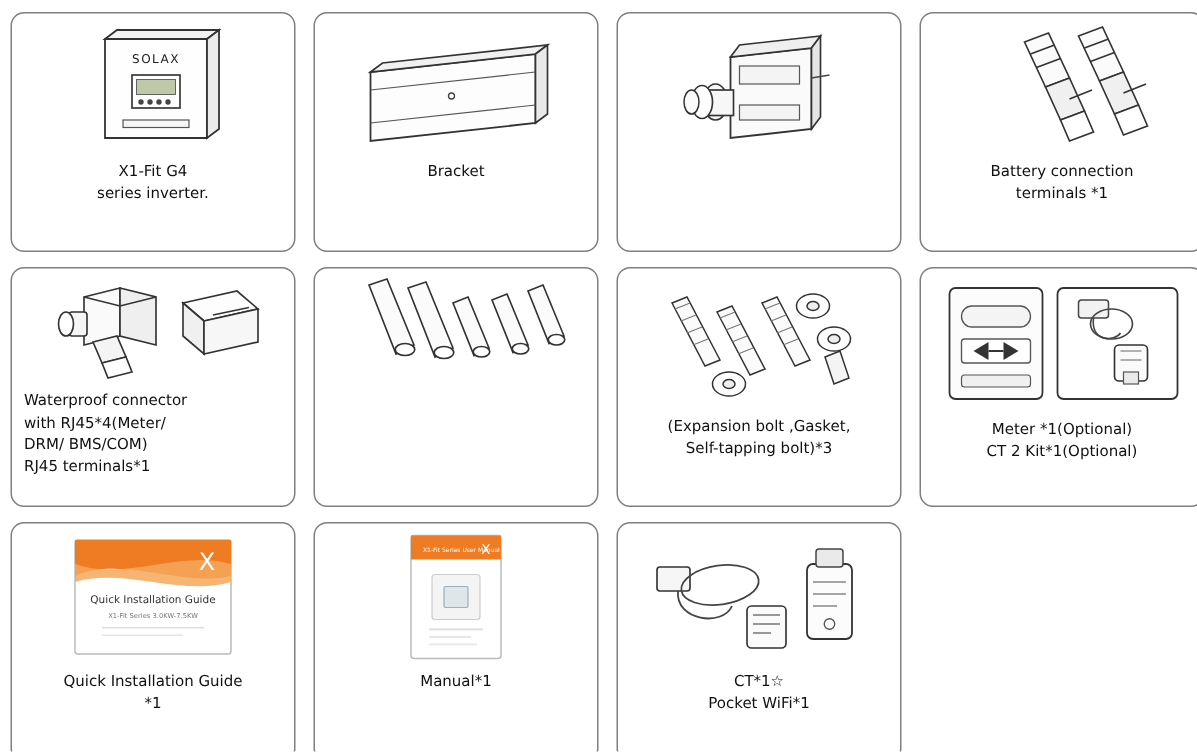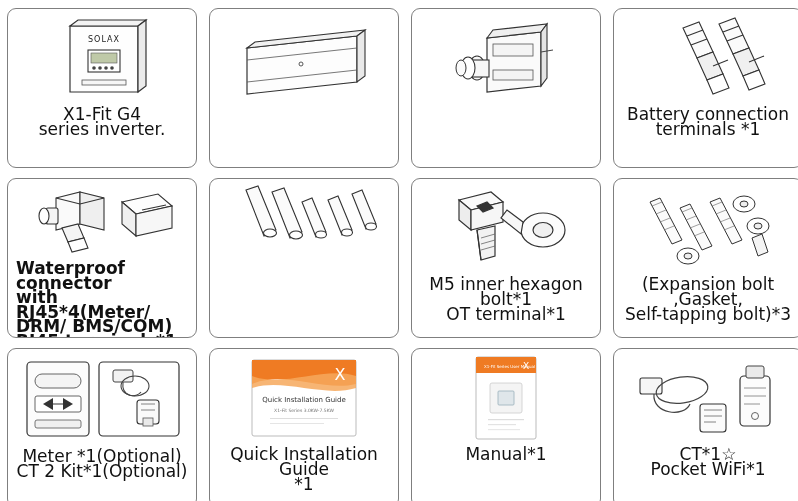--- a/index.html
+++ b/index.html
@@ -40,34 +40,33 @@
     width: 100%;
     display: flex;
     align-items: center;
     justify-content: center;
     position: relative;
   }
   .caption {
     flex: 1 1 auto;
     width: 100%;
     text-align: center;
-    font-size: 17px;
+    font-size: 10px;
     line-height: 15px;
     padding: 0 4px 2px 4px;
     box-sizing: border-box;
     white-space: pre-line;
     display: flex;
     align-items: flex-start;
     justify-content: center;
   }
   .caption.left {
     text-align: left;
     justify-content: flex-start;
     padding-left: 8px;
-    font-weight: bold;
   }
   .caption.tight { line-height: 14.5px; }
   .art svg { display: block; }
 </style>
 </head>
 <body>
 
 <div class="grid">
 
   <div class="cell">
@@ -94,20 +93,21 @@
     <div class="art">
       <svg width="150" height="92" viewBox="0 0 150 92">
         <path d="M18 36 L128 24 L128 70 L18 82 Z" fill="#fdfdfd" stroke="#333" stroke-width="1.2"></path>
         <path d="M18 36 L26 30 L136 18 L128 24 Z" fill="#f1f1f1" stroke="#333" stroke-width="1.1"></path>
         <path d="M128 24 L136 18 L136 64 L128 70 Z" fill="#e9e9e9" stroke="#333" stroke-width="1.1"></path>
         <path d="M18 48 L128 36" stroke="#555" stroke-width="0.8" fill="none"></path>
         <path d="M18 70 L128 58" stroke="#555" stroke-width="0.8" fill="none"></path>
         <circle cx="72" cy="52" r="2" fill="none" stroke="#444" stroke-width="0.9"></circle>
       </svg>
     </div>
+    <div class="caption">Bracket</div>
   </div>
 
   <div class="cell">
     <div class="art">
       <svg width="130" height="92" viewBox="0 0 130 92">
         <path d="M46 26 L100 20 L100 74 L46 80 Z" fill="#fafafa" stroke="#333" stroke-width="1.2"></path>
         <path d="M46 26 L52 18 L106 12 L100 20 Z" fill="#efefef" stroke="#333" stroke-width="1.1"></path>
         <path d="M100 20 L106 12 L106 66 L100 74 Z" fill="#e5e5e5" stroke="#333" stroke-width="1.1"></path>
         <rect x="52" y="32" width="40" height="12" fill="#f4f4f4" stroke="#555" stroke-width="0.8"></rect>
         <rect x="52" y="58" width="40" height="10" fill="#f4f4f4" stroke="#555" stroke-width="0.8"></rect>
@@ -183,42 +183,20 @@
           <ellipse cx="97" cy="54.5" rx="5.5" ry="3.5" fill="#fff"></ellipse>
           <path d="M104 20 L114 16 L128 50 L118 55 Z"></path>
           <ellipse cx="123" cy="52.5" rx="5.5" ry="3.5" fill="#fff"></ellipse>
           <path d="M128 14 L138 10 L152 44 L142 49 Z"></path>
           <ellipse cx="147" cy="46.5" rx="5.5" ry="3.5" fill="#fff"></ellipse>
         </g>
       </svg>
     </div>
   </div>
 
-  <div class="cell">
-    <div class="art">
-      <svg width="150" height="92" viewBox="0 0 150 92">
-        <g stroke="#333" stroke-width="1.2" fill="#fafafa">
-          <path d="M28 18 L60 10 L72 20 L40 28 Z"></path>
-          <path d="M28 18 L40 28 L40 48 L28 38 Z" fill="#ededed"></path>
-          <path d="M40 28 L72 20 L72 40 L40 48 Z" fill="#f6f6f6"></path>
-          <path d="M46 48 L64 44 L64 74 L50 78 Z" fill="#f2f2f2"></path>
-          <path d="M46 48 L50 78" fill="none"></path>
-          <path d="M50 56 L64 52 M50 62 L64 58 M50 68 L64 64" stroke="#666" stroke-width="0.8" fill="none"></path>
-          <path d="M46 24 L56 20 L62 26 L52 30 Z" fill="#333"></path>
-        </g>
-        <g stroke="#333" stroke-width="1.2" fill="#fcfcfc">
-          <ellipse cx="112" cy="48" rx="22" ry="17"></ellipse>
-          <ellipse cx="112" cy="48" rx="10" ry="7.5" fill="#f0f0f0"></ellipse>
-          <path d="M92 40 L76 28 L70 36 L90 52 Z" fill="#f7f7f7"></path>
-        </g>
-      </svg>
-    </div>
-    <div class="caption">M5 inner hexagon bolt*1
-OT terminal*1</div>
-  </div>
 
   <div class="cell">
     <div class="art">
       <svg width="160" height="92" viewBox="0 0 160 92">
         <g stroke="#333" stroke-width="1" fill="#fbfbfb">
           <path d="M22 20 L32 16 L54 58 L44 62 Z"></path>
           <path d="M24 24 L34 20 M28 32 L38 28 M32 40 L42 36 M36 48 L46 44" stroke="#777" stroke-width="0.7"></path>
           <path d="M52 26 L62 22 L84 64 L74 68 Z"></path>
           <path d="M54 30 L64 26 M58 38 L68 34 M62 46 L72 42 M66 54 L76 50" stroke="#777" stroke-width="0.7"></path>
           <path d="M82 20 L92 16 L114 58 L104 62 Z"></path>

